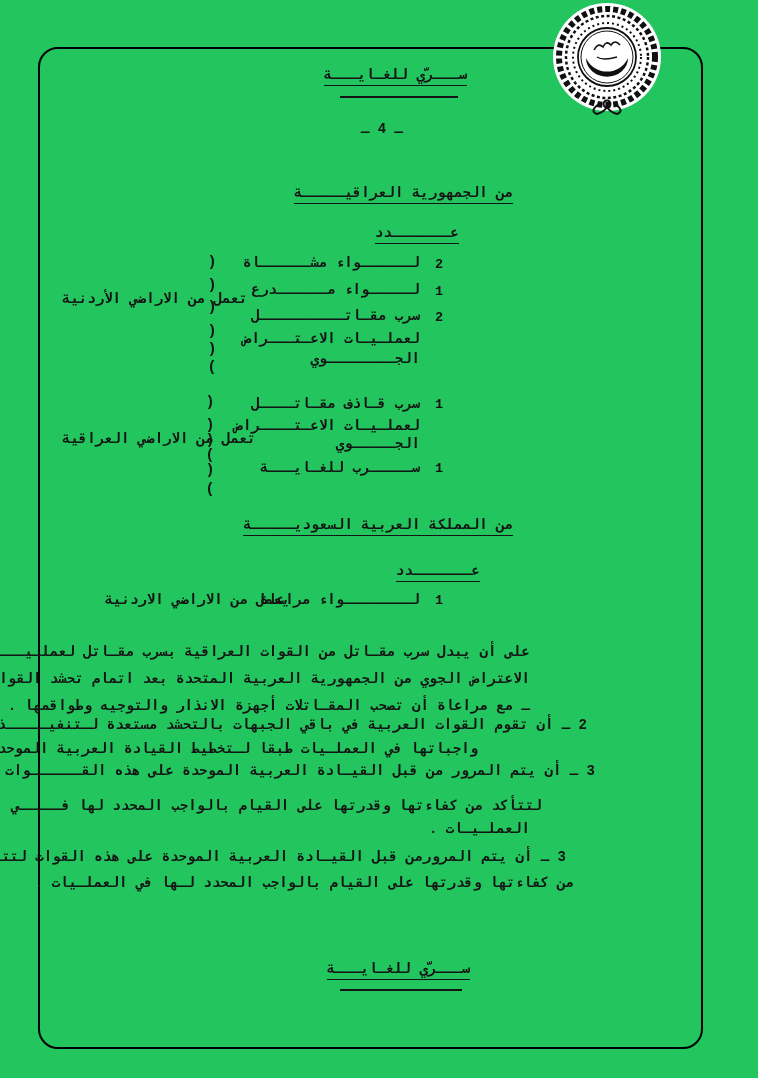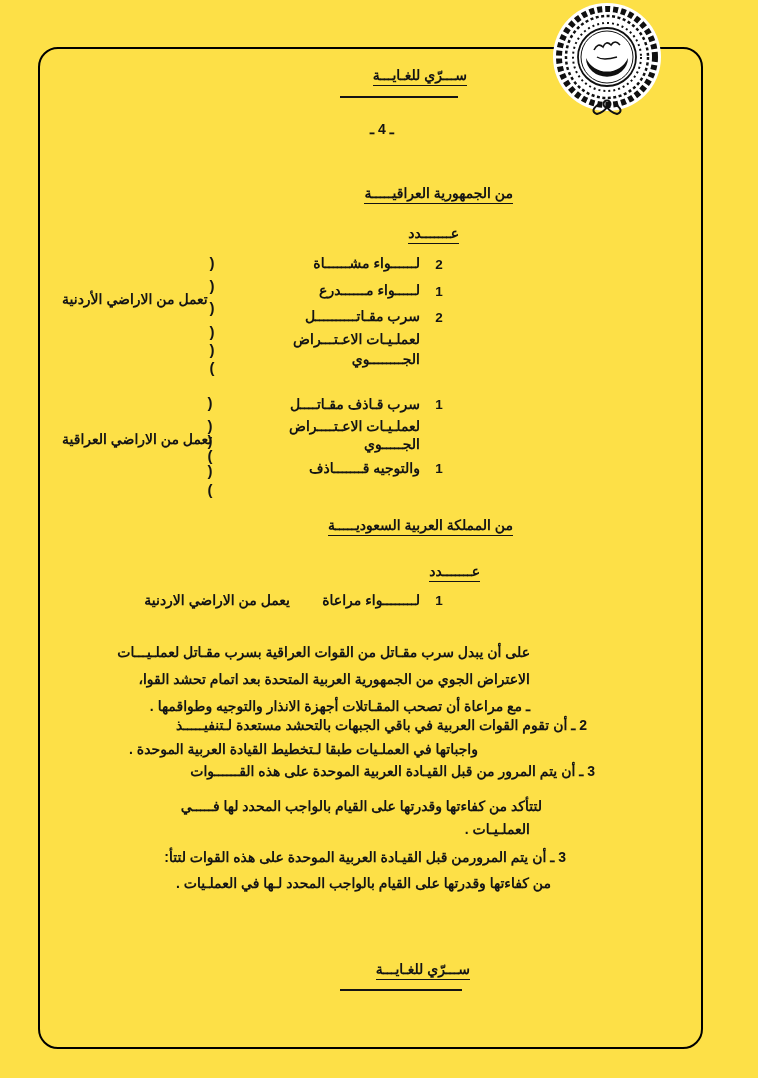--- a/index.html
+++ b/index.html
@@ -1,17 +1,17 @@
 <!DOCTYPE html>
 <html lang="ar"><head>
 <meta charset="utf-8">
 <style>
   html,body{margin:0;padding:0;background:#ffffff;}
-  #page{position:relative;width:758px;height:1078px;background:#fde047;overflow:hidden;
-        font-family:Liberation Sans, sans-serif;color:#141414;}
+  #page{position:relative;width:758px;height:1078px;background:#22c55e;overflow:hidden;
+        font-family:Liberation Mono, monospace;color:#141414;}
   .abs{position:absolute;}
   .ar{direction:rtl;unicode-bidi:embed;white-space:nowrap;text-align:right;}
   .t14{font-size:14px;line-height:18px;font-weight:600;}
   .t13{font-size:14px;line-height:18px;font-weight:600;}
   .qty{font-size:13.5px;font-weight:600;width:18px;text-align:center;}
   .paren{font-size:15px;font-weight:600;width:14px;text-align:center;}
   .u{border-bottom:1.6px solid #141414;padding-bottom:2px;}
   .rule{background:#141414;height:2px;}
   #doc-border{left:38px;top:47px;width:661px;height:998px;border:2px solid #000;border-radius:20px;}
   svg .ink{stroke:#101010;fill:none;}
@@ -73,21 +73,21 @@
   <div class="abs paren" style="left:205px;top:359px;">(</div>
 
   <div class="abs ar t14" style="left:62px;top:290px;">تعمل من الاراضي الأردنية</div>
 
   <div class="abs qty" style="left:430px;top:397px;">1</div>
   <div class="abs qty" style="left:430px;top:461px;">1</div>
 
   <div class="abs ar t14" style="right:338px;top:395px;">سرب قـاذف مقـاتــــل</div>
   <div class="abs ar t14" style="right:338px;top:417px;text-align:right;">لعملـيـات الاعـتــــراض</div>
   <div class="abs ar t14" style="right:338px;top:435px;">الجـــــوي</div>
-  <div class="abs ar t14" style="right:338px;top:459px;">والتوجيه قـــــــاذف</div>
+  <div class="abs ar t14" style="right:338px;top:459px;">ســـــرب للغـايـــة</div>
 
   <div class="abs paren" style="left:203px;top:394px;">)</div>
   <div class="abs paren" style="left:203px;top:417px;">)</div>
   <div class="abs paren" style="left:203px;top:432px;">)</div>
   <div class="abs paren" style="left:203px;top:447px;">(</div>
   <div class="abs paren" style="left:203px;top:462px;">)</div>
   <div class="abs paren" style="left:203px;top:481px;">(</div>
 
   <div class="abs ar t14" style="left:62px;top:430px;">تعمل من الاراضي العراقية</div>
 
@@ -108,20 +108,20 @@
   <div class="abs ar t13" style="right:228px;top:697px;">ـ مع مراعاة أن تصحب المقـاتلات أجهزة الانذار والتوجيه وطواقمها .</div>
 
   <div class="abs ar t13" style="right:171px;top:716px;">2 ـ أن تقوم القوات العربية في باقي الجبهات بالتحشد مستعدة لـتنفيـــــذ</div>
   <div class="abs ar t13" style="right:280px;top:740px;">واجباتها في العملـيات طبقا لـتخطيط القيادة العربية الموحدة .</div>
 
   <div class="abs ar t13" style="right:163px;top:762px;">3 ـ أن يتم المرور من قبل القيـادة العربية الموحدة على هذه القــــــوات</div>
   <div class="abs ar t13" style="right:216px;top:797px;">لتتأكد من كفاءتها وقدرتها على القيام بالواجب المحدد لها فـــــي</div>
   <div class="abs ar t13" style="right:228px;top:820px;">العملـيـات .</div>
 
   <div class="abs ar t13" style="right:192px;top:848px;">3 ـ أن يتم المرورمن قبل القيـادة العربية الموحدة على هذه القوات لتتأ:</div>
-  <div class="abs ar t13" style="right:207px;top:874px;">من كفاءتها وقدرتها على القيام بالواجب المحدد لـها في العملـيات .</div>
+  <div class="abs ar t13" style="right:184px;top:874px;">من كفاءتها وقدرتها على القيام بالواجب المحدد لـها في العملـيات .</div>
 
   <div class="abs ar t14" style="right:288px;top:960px;">
     <span class="u">ســـرّي للغـايـــة</span>
   </div>
   <div class="abs rule" style="right:296px;top:989px;width:122px;"></div>
 
 </div>
 
 </body></html>

